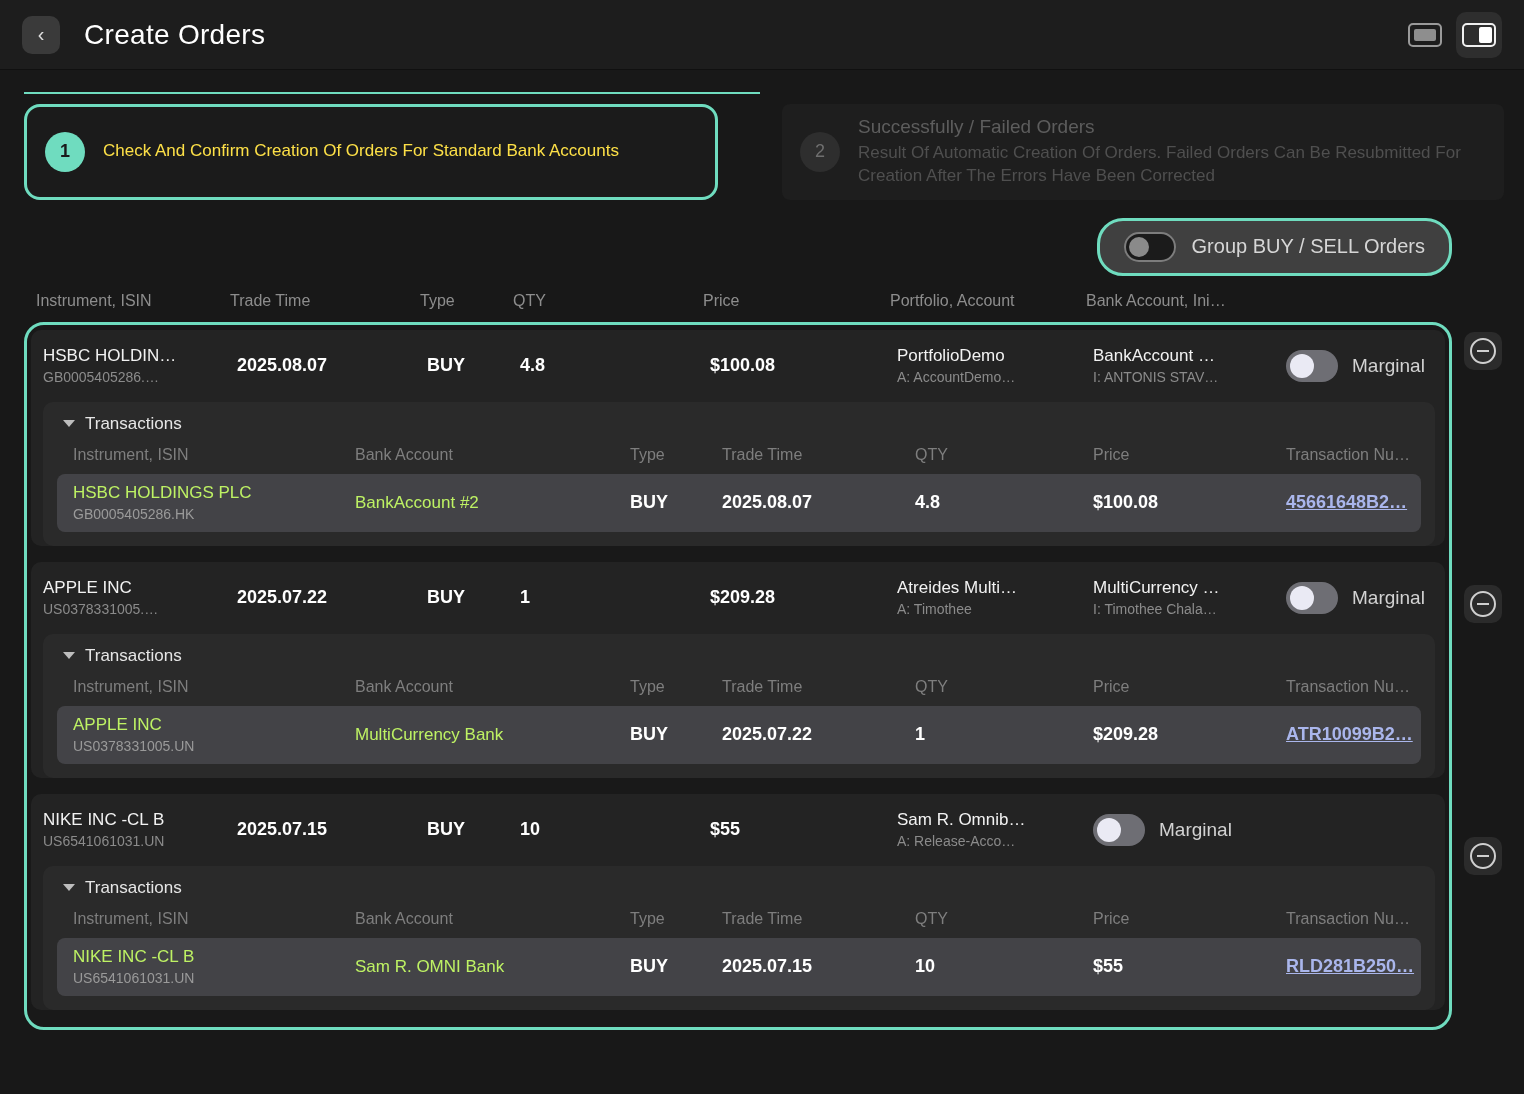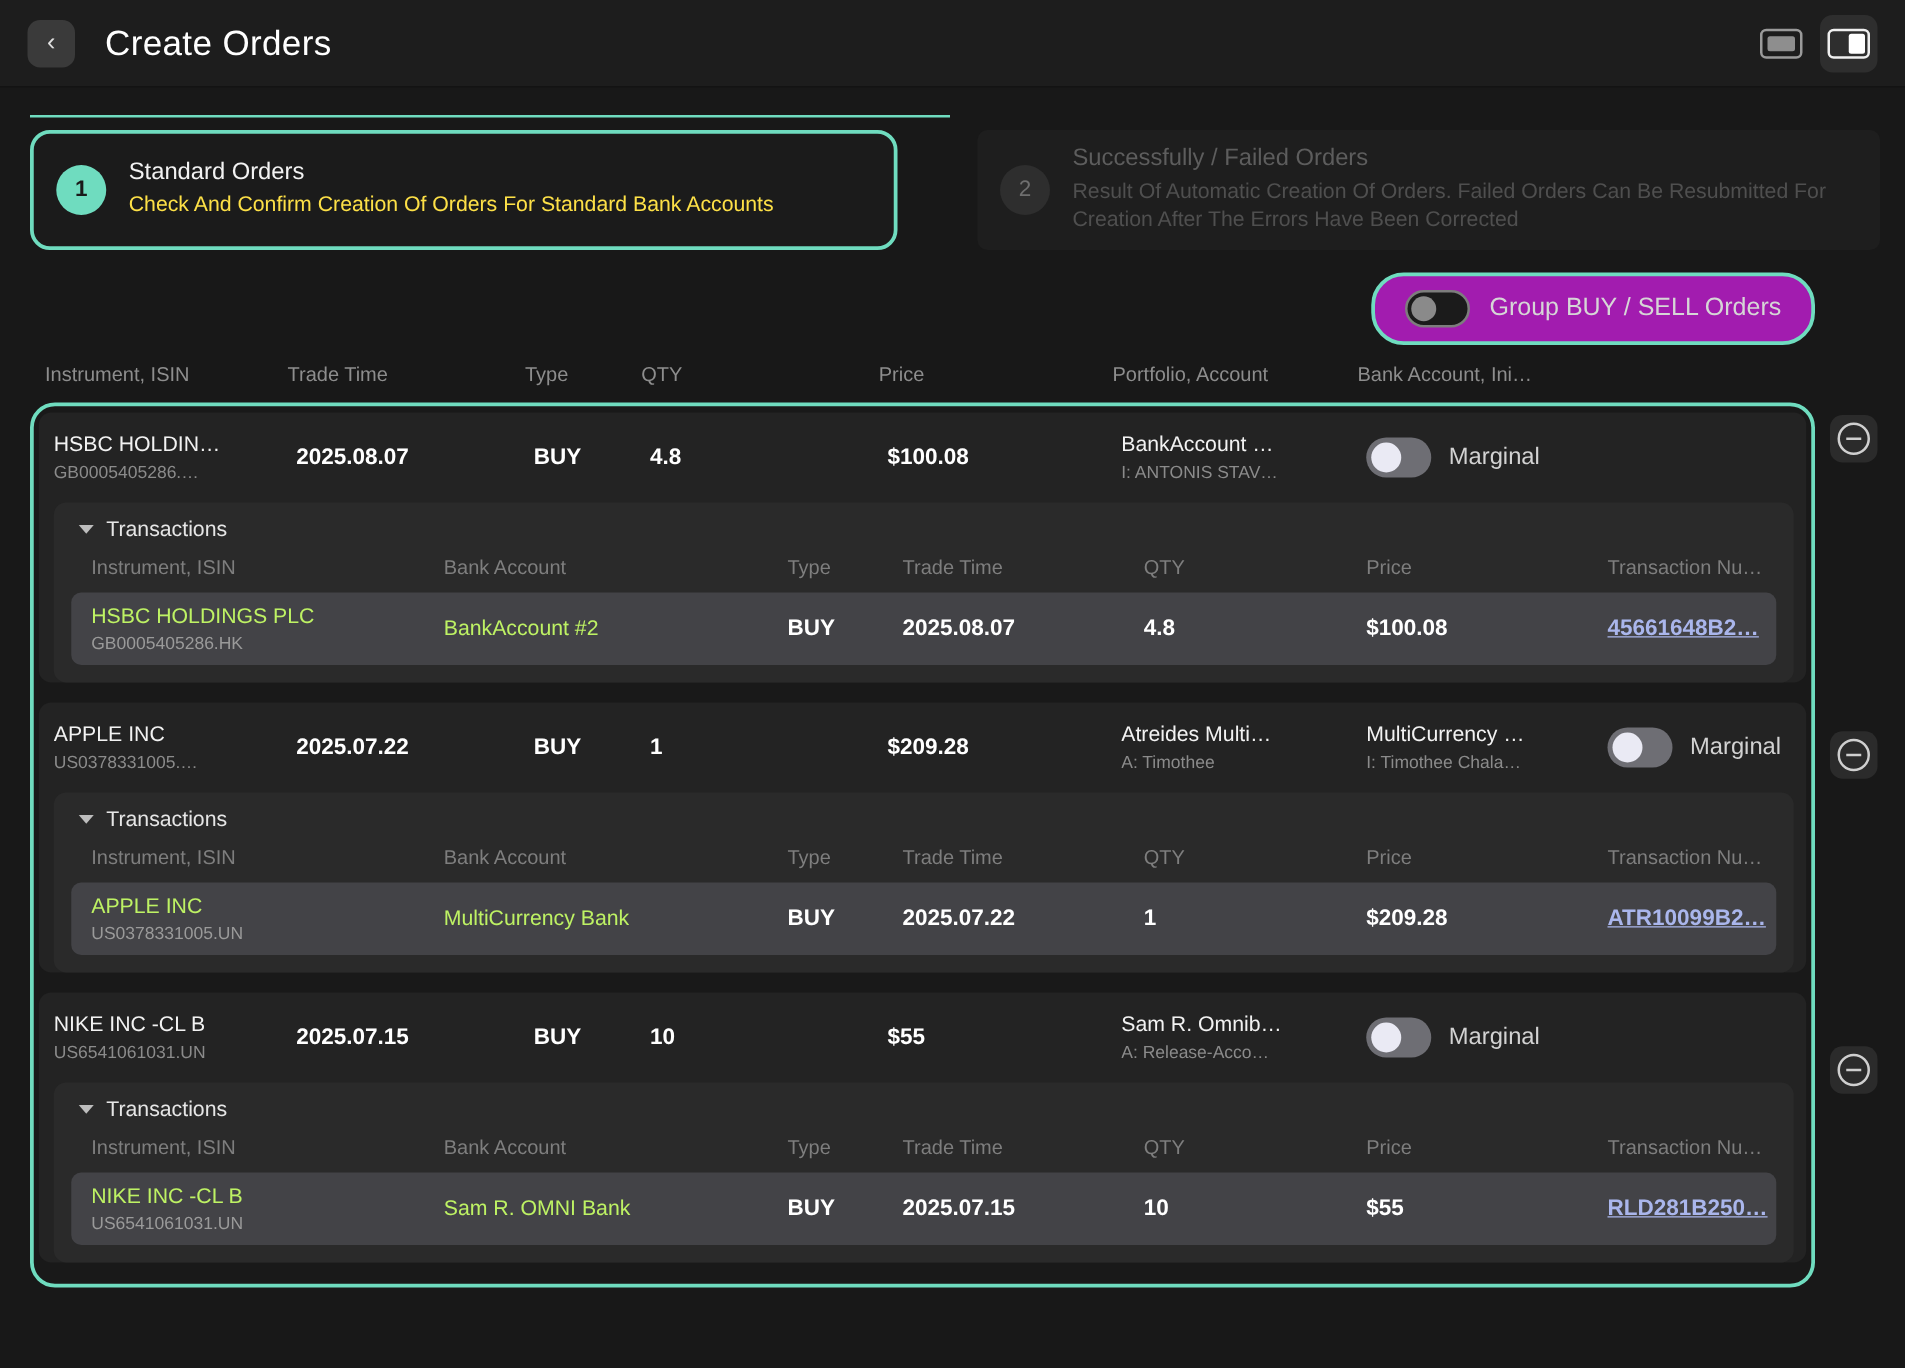--- a/index.html
+++ b/index.html
@@ -25,21 +25,21 @@
   .step1-card .step-circle { background:#6fdcbf; color:#1a1a1a; font-weight:bold; }
   .step-title { font-size:19px; color:#f2f2f2; margin-bottom:4px; }
   .step-desc { font-size:17px; color:#fde047; line-height:1.35; }
   .step2-card { flex:1; background:#1e1e1e; border-radius:8px; display:flex; align-items:center; gap:18px; padding:12px 18px; cursor:pointer; }
   .step2-card .step-circle { background:#2e2e2e; color:#6f6f6f; }
   .step2-card .step-title { color:#5d5d5d; }
   .step2-card .step-desc { color:#4f4f4f; max-width:620px; }
 
   
   .group-row { display:flex; justify-content:flex-end; padding:18px 72px 6px 24px; }
-  .group-pill { border:3px solid #6fdcbf; border-radius:26px; background:#a21caf; display:flex; align-items:center; gap:16px; padding:11px 24px; cursor:pointer; }
+  .group-pill { border:3px solid #6fdcbf; border-radius:26px; background:#404040; display:flex; align-items:center; gap:16px; padding:11px 24px; cursor:pointer; }
   .switch-outline { width:52px; height:30px; border:2px solid #7d7d7d; border-radius:15px; background:#1b1b1b; position:relative; }
   .switch-outline .knob { position:absolute; left:3px; top:3px; width:20px; height:20px; border-radius:50%; background:#8a8a8a; }
   .group-label { font-size:20px; color:#d6d6d6; }
 
   
   .order-grid { display:grid; grid-template-columns:194px 190px 93px 190px 187px 196px 193px 1fr; align-items:center; }
   .cols-header { padding:10px 0 12px 36px; color:#8d8d8d; font-size:16px; }
 
   
   .orders-wrap { position:relative; }
@@ -90,21 +90,20 @@
     </button>
   </div>
 </div>
 
 <div class="steps-area">
   <div class="tab-line"></div>
   <div class="steps-row">
     <div class="step1-card">
       <div class="step-circle">1</div>
       <div>
-        <div class="step-title">Standard Orders</div>
         <div class="step-desc">Check And Confirm Creation Of Orders For Standard Bank Accounts</div>
       </div>
     </div>
     <div class="step2-card">
       <div class="step-circle">2</div>
       <div>
         <div class="step-title">Successfully / Failed Orders</div>
         <div class="step-desc">Result Of Automatic Creation Of Orders. Failed Orders Can Be Resubmitted For Creation After The Errors Have Been Corrected</div>
       </div>
     </div>
@@ -136,20 +135,24 @@
   <div class="order-card">
     <div class="order-grid order-row">
       <div>
         <div class="cell-main">HSBC HOLDIN…</div>
         <div class="cell-sub">GB0005405286.…</div>
       </div>
       <div class="cell-bold">2025.08.07</div>
       <div class="cell-bold">BUY</div>
       <div class="cell-bold">4.8</div>
       <div class="cell-bold">$100.08</div>
+      <div>
+        <div class="cell-main">PortfolioDemo</div>
+        <div class="cell-sub">A: AccountDemo…</div>
+      </div>
       <div>
         <div class="cell-main">BankAccount …</div>
         <div class="cell-sub">I: ANTONIS STAV…</div>
       </div>
       <div class="marginal-cell">
         <div class="row-switch">
               <div class="knob"></div>
             </div>
         <div class="marginal-label">Marginal</div>
       </div>

